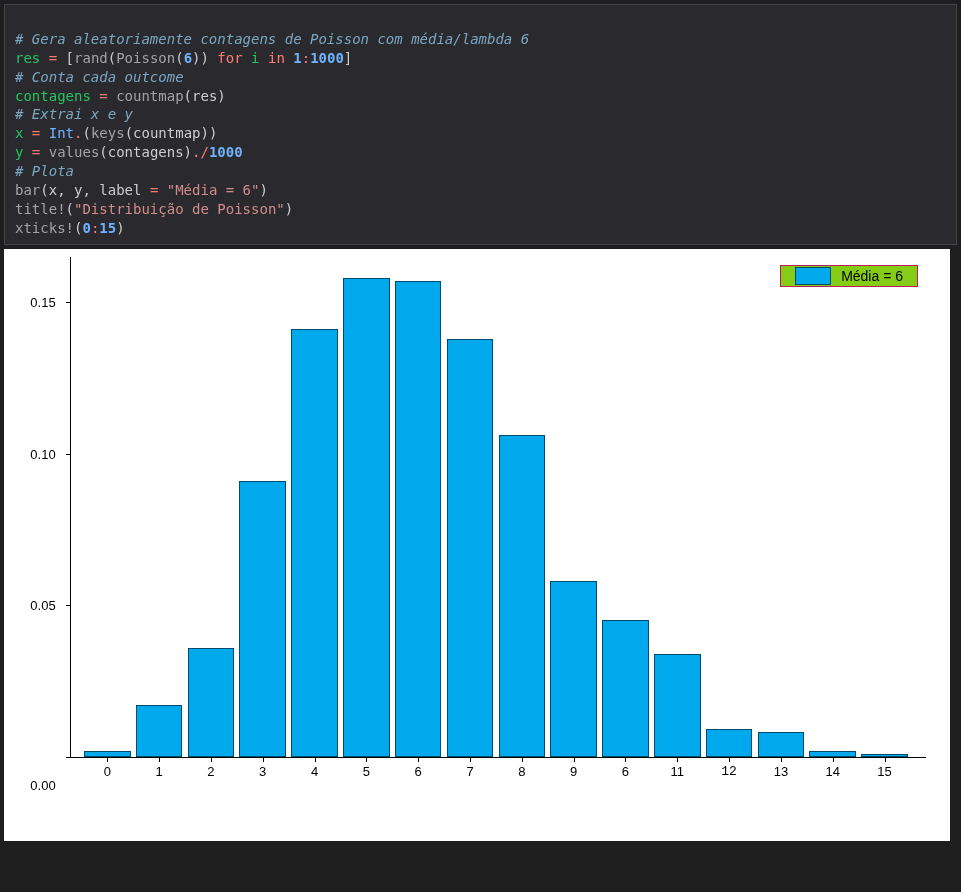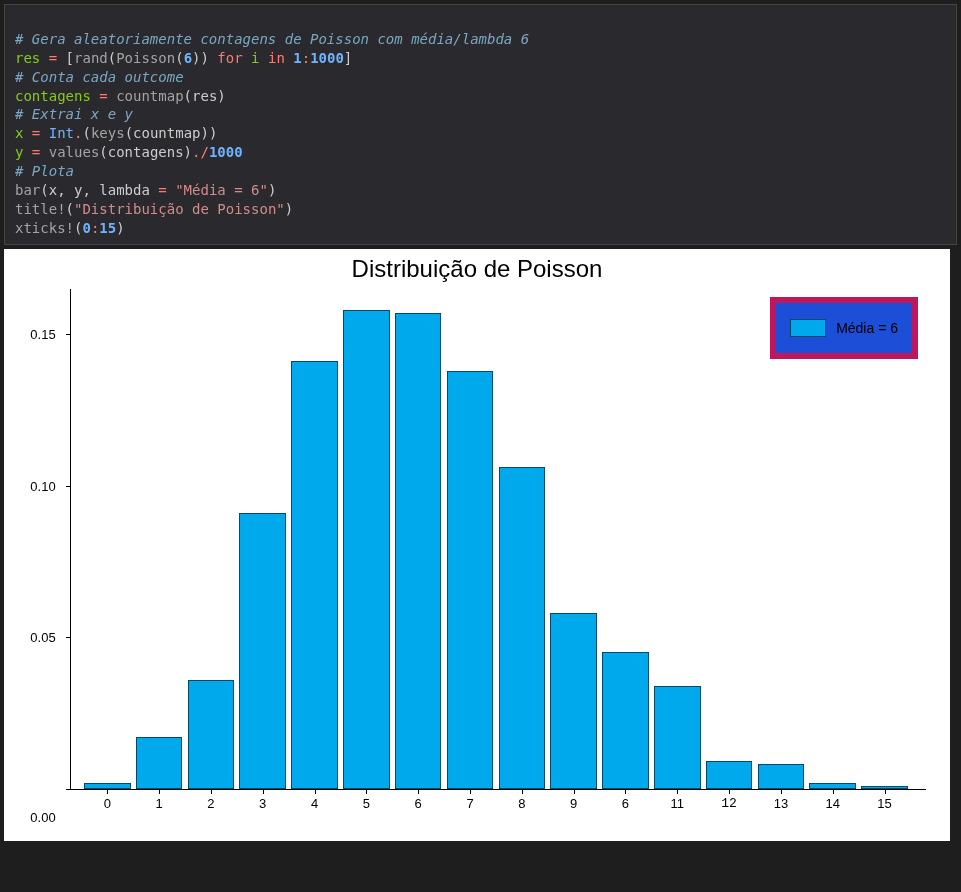--- a/index.html
+++ b/index.html
@@ -14,21 +14,21 @@
     background: #2a2a2e;
     border: 1px solid #444;
     padding: 6px 10px;
     margin: 4px;
     color: #ccc;
     line-height: 1.35;
     font-style: normal;
     white-space: pre;
   }
   .c-comment { color: #7aa6c2; font-style: italic; }
-  .c-ident   { color: #84cc16; }
+  .c-ident   { color: #22c55e; }
   .c-op      { color: #ff7b72; }
   .c-func    { color: #a3a3a3; }
   .c-func2   { color: #6fb3ff; }
   .c-kw      { color: #ff7b72; }
   .c-num     { color: #6fb3ff; font-weight: bold;}
   .c-str     { color: #d28b8b; }
   .c-punct   { color: #ccc; }
 
   .chart-wrap {
     background: #fff;
@@ -90,23 +90,23 @@
     position: absolute;
     bottom: 0;
     background: #00a8ec;
     border: 1px solid #004b6b;
     box-sizing: border-box;
   }
   .legend {
     position: absolute;
     right: 8px;
     top: 8px;
-    border: 6px solid #be185d;
-    background: #1d4ed8;
-    padding: 16px 14px;
+    border: 1px solid #be185d;
+    background: #84cc16;
+    padding: 1px 14px;
     font-family: Arial, sans-serif;
     font-size: 14px;
     display: flex;
     align-items: center;
     gap: 10px;
   }
   .legend-swatch {
     width: 34px;
     height: 16px;
     background: #00a8ec;
@@ -118,27 +118,26 @@
 
 <div class="code-block">
 <span class="c-comment"># Gera aleatoriamente contagens de Poisson com média/lambda 6</span>
 <span class="c-ident">res</span><span class="c-op"> = </span><span class="c-punct">[</span><span class="c-func">rand</span><span class="c-punct">(</span><span class="c-func">Poisson</span><span class="c-punct">(</span><span class="c-num">6</span><span class="c-punct">))</span><span class="c-kw"> for </span><span class="c-ident">i</span><span class="c-kw"> in </span><span class="c-num">1</span><span class="c-op">:</span><span class="c-num">1000</span><span class="c-punct">]</span>
 <span class="c-comment"># Conta cada outcome</span>
 <span class="c-ident">contagens</span><span class="c-op"> = </span><span class="c-func">countmap</span><span class="c-punct">(res)</span>
 <span class="c-comment"># Extrai x e y</span>
 <span class="c-ident">x</span><span class="c-op"> = </span><span class="c-func2">Int</span><span class="c-op">.</span><span class="c-punct">(</span><span class="c-func">keys</span><span class="c-punct">(countmap))</span>
 <span class="c-ident">y</span><span class="c-op"> = </span><span class="c-func">values</span><span class="c-punct">(contagens)</span><span class="c-op">./</span><span class="c-num">1000</span>
 <span class="c-comment"># Plota</span>
-<span class="c-func">bar</span><span class="c-punct">(x, y, lambda </span><span class="c-op">= </span><span class="c-str">"Média = 6"</span><span class="c-punct">)</span>
+<span class="c-func">bar</span><span class="c-punct">(x, y, label </span><span class="c-op">= </span><span class="c-str">"Média = 6"</span><span class="c-punct">)</span>
 <span class="c-func">title!</span><span class="c-punct">(</span><span class="c-str">"Distribuição de Poisson"</span><span class="c-punct">)</span>
 <span class="c-func">xticks!</span><span class="c-punct">(</span><span class="c-num">0</span><span class="c-op">:</span><span class="c-num">15</span><span class="c-punct">)</span>
 </div>
 
 <div class="chart-wrap">
-  <div class="chart-title">Distribuição de Poisson</div>
   <div class="plot-area" id="plot">
     <div class="legend">
       <div class="legend-swatch"></div>
       <span>Média = 6</span>
     </div>
   <div class="ytick" style="top: 528px;">0.00</div>
       <div class="ytick-mark" style="top: 500px;"></div>
       <div class="ytick" style="top: 348.485px;">0.05</div>
       <div class="ytick-mark" style="top: 348.485px;"></div>
       <div class="ytick" style="top: 196.97px;">0.10</div>

